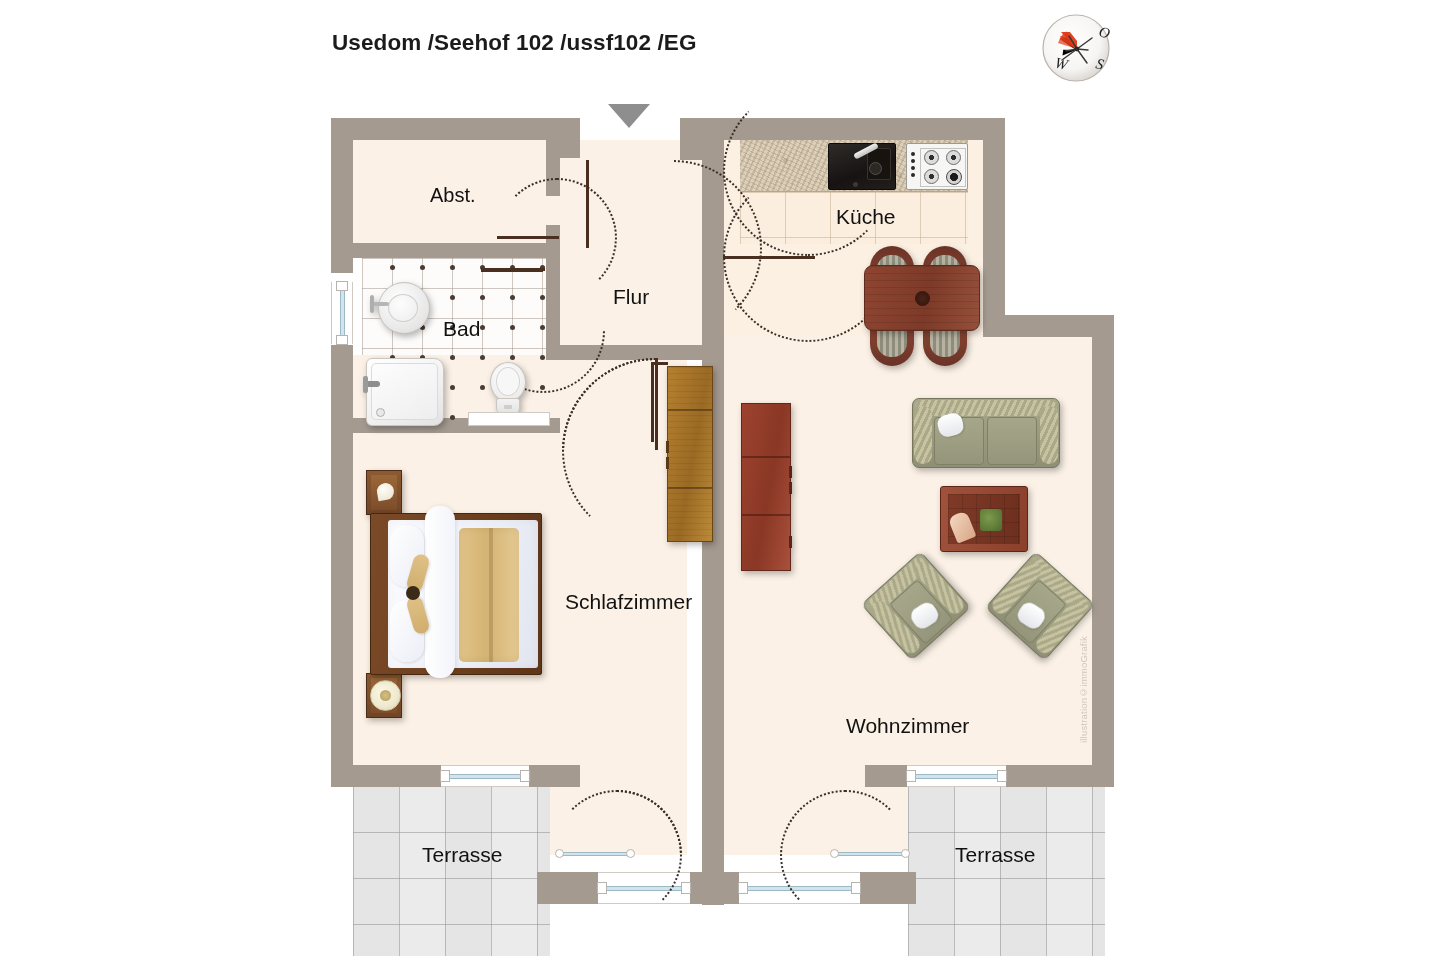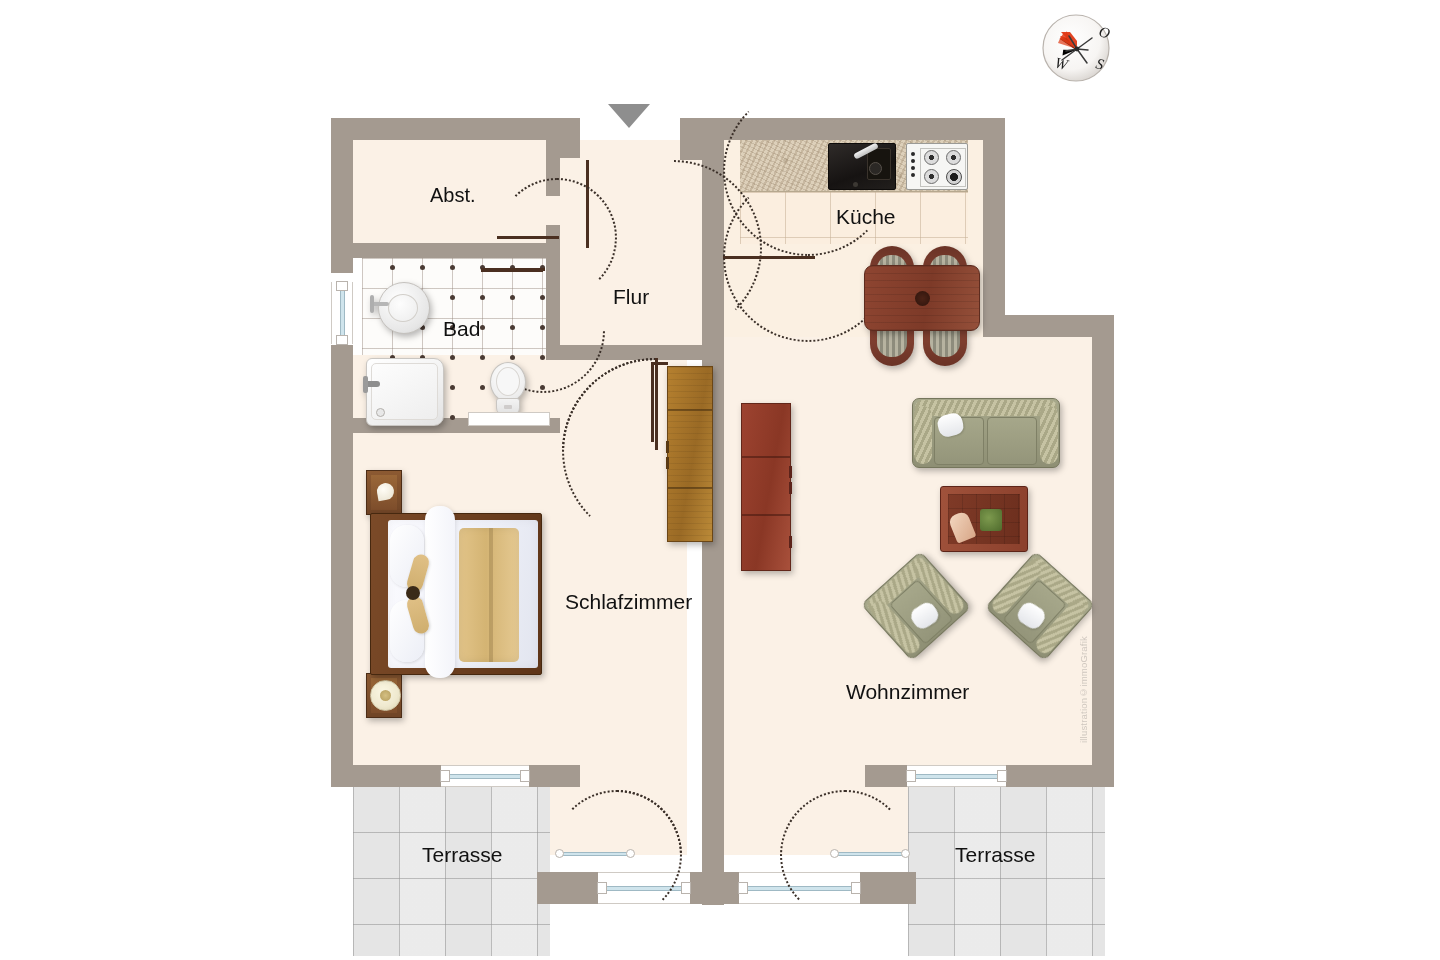--- a/index.html
+++ b/index.html
@@ -216,20 +216,21 @@
     font-family: "Liberation Sans", sans-serif;
   }
 
   .shadowed { filter: drop-shadow(2px 3px 3px rgba(0,0,0,.28)); }
 </style>
 </head>
 <body>
 
 <div id="stage">
 
+  <div id="title">Usedom /Seehof 102 /ussf102 /EG</div>
 
   <div id="compass">
     <svg width="80" height="80" viewBox="0 0 80 80">
       <defs>
         <radialGradient id="cg" cx="42%" cy="38%" r="62%">
           <stop offset="0%" stop-color="#ffffff"></stop>
           <stop offset="72%" stop-color="#f7f5f3"></stop>
           <stop offset="100%" stop-color="#dedad6"></stop>
         </radialGradient>
       </defs>
@@ -645,21 +646,21 @@
     <div class="room-label sm" style="left:430px; top:184px;">Abst.</div>
 
     <div class="room-label" style="left:443px; top:317px;">Bad</div>
 
     <div class="room-label" style="left:613px; top:285px;">Flur</div>
 
     <div class="room-label" style="left:836px; top:205px;">Küche</div>
 
     <div class="room-label" style="left:565px; top:590px;">Schlafzimmer</div>
 
-    <div class="room-label" style="left:846px; top:680px;">Wohnzimmer</div>
+    <div class="room-label" style="left:846px; top:714px;">Wohnzimmer</div>
 
     <div class="room-label" style="left:422px; top:843px;">Terrasse</div>
 
     <div class="room-label" style="left:955px; top:843px;">Terrasse</div>
 
     <div id="watermark">illustration©immoGrafik</div>
 
   </div>
 </div>
 

